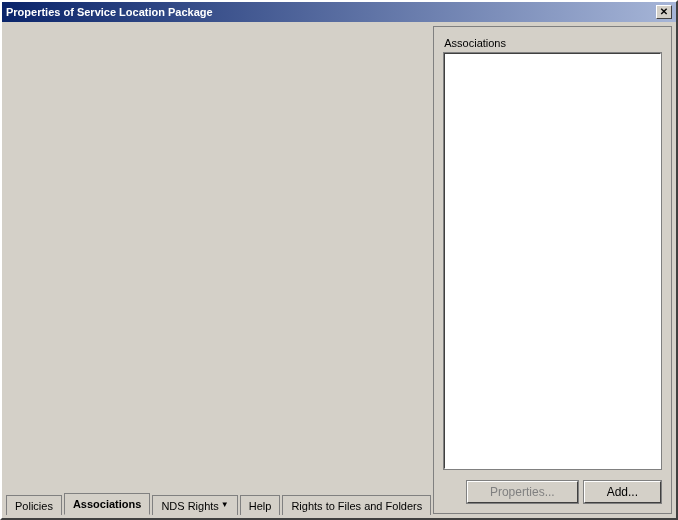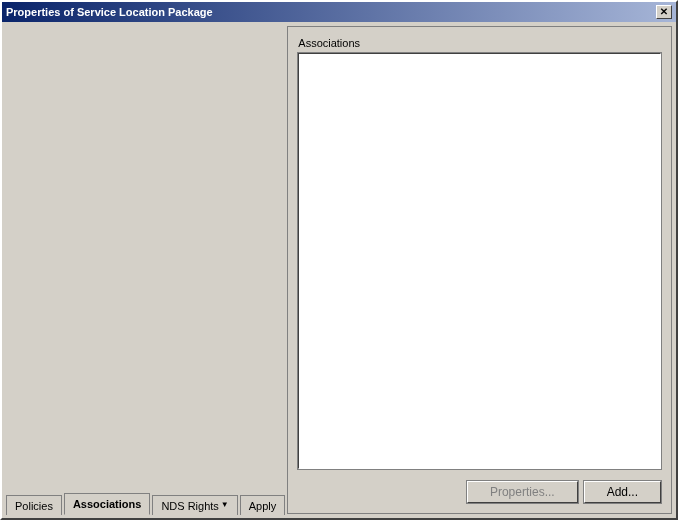--- a/index.html
+++ b/index.html
@@ -215,21 +215,24 @@
       <div class="tab active">
         <span>Associations</span>
       </div>
       <div class="tab">
         <span class="tab-with-dropdown">
           <span>NDS Rights</span>
           <span class="tab-dropdown-arrow">▼</span>
         </span>
       </div>
       <div class="tab">
-        <span>Apply</span>
+        <span>Help</span>
+      </div>
+      <div class="tab">
+        <span>Rights to Files and Folders</span>
       </div>
     </div>
 
     <div class="tab-panel">
 
       <div class="panel-label">Associations</div>
 
 
       <div class="list-box"></div>
 

